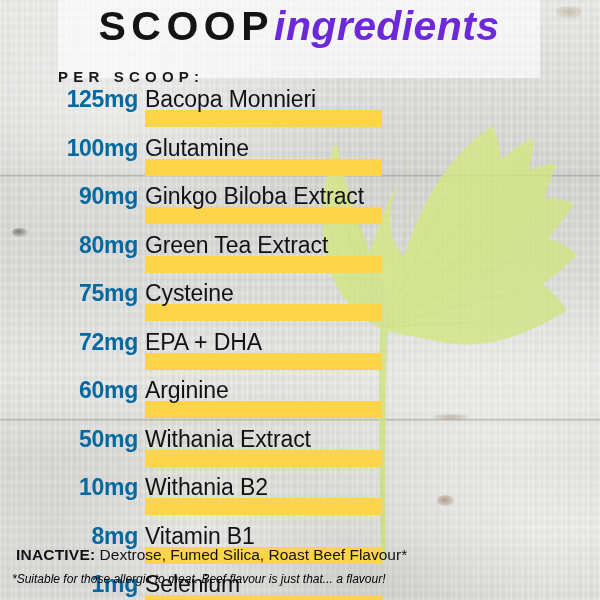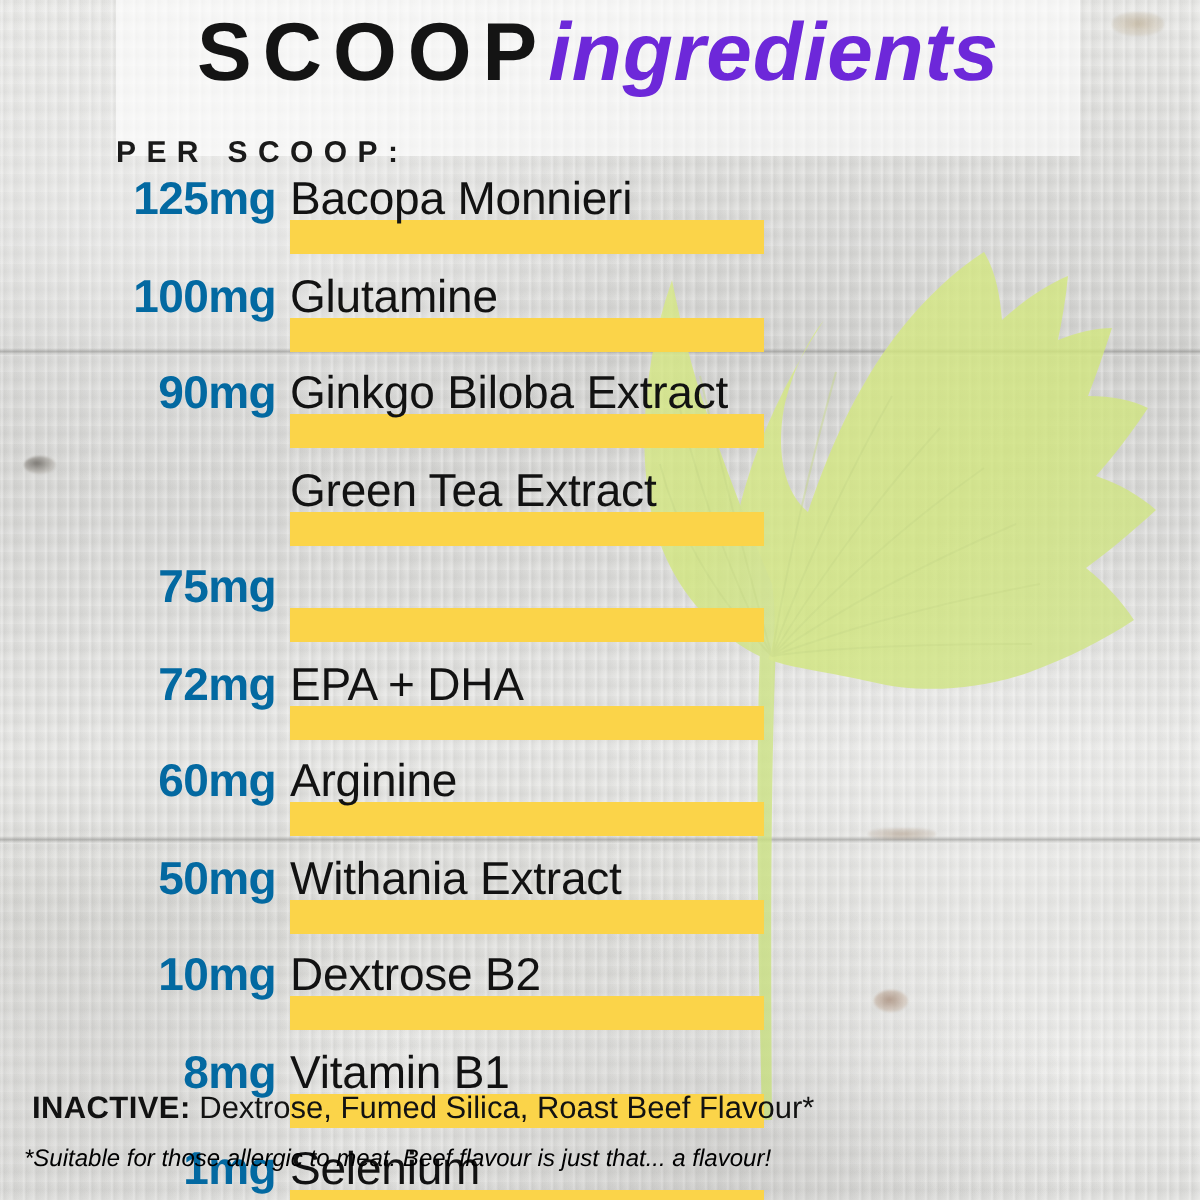--- a/index.html
+++ b/index.html
@@ -328,26 +328,28 @@
     </div>
 
     <div class="row">
       <div class="row-bar"></div>
       <div class="row-amount">90mg</div>
       <div class="row-name">Ginkgo Biloba Extract</div>
     </div>
 
     <div class="row">
       <div class="row-bar"></div>
+      <div class="row-amount">80mg</div>
       <div class="row-name">Green Tea Extract</div>
     </div>
 
     <div class="row">
       <div class="row-bar"></div>
       <div class="row-amount">75mg</div>
+      <div class="row-name">Cysteine</div>
     </div>
 
     <div class="row">
       <div class="row-bar"></div>
       <div class="row-amount">72mg</div>
       <div class="row-name">EPA + DHA</div>
     </div>
 
     <div class="row">
       <div class="row-bar"></div>
@@ -357,21 +359,21 @@
 
     <div class="row">
       <div class="row-bar"></div>
       <div class="row-amount">50mg</div>
       <div class="row-name">Withania Extract</div>
     </div>
 
     <div class="row">
       <div class="row-bar"></div>
       <div class="row-amount">10mg</div>
-      <div class="row-name">Dextrose B2</div>
+      <div class="row-name">Withania B2</div>
     </div>
 
     <div class="row">
       <div class="row-bar"></div>
       <div class="row-amount">8mg</div>
       <div class="row-name">Vitamin B1</div>
     </div>
 
     <div class="row">
       <div class="row-bar"></div>

